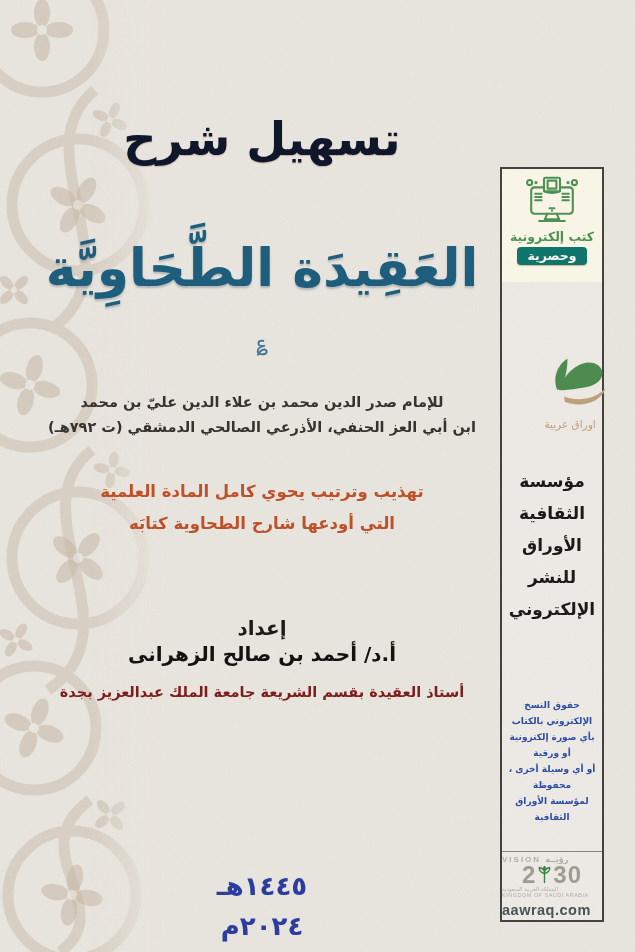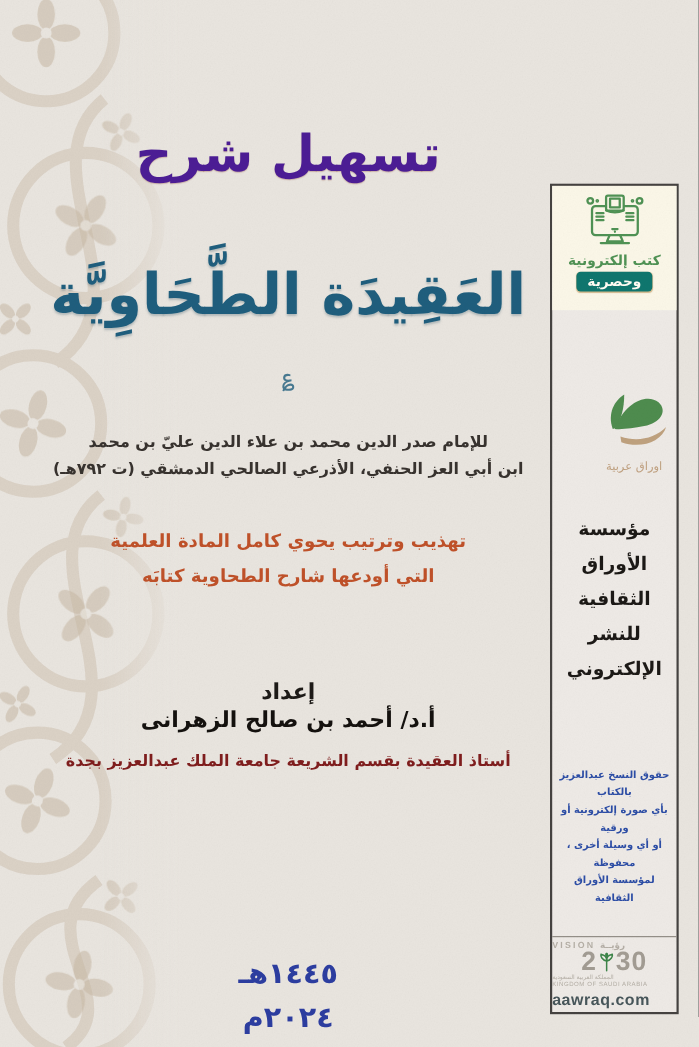--- a/index.html
+++ b/index.html
@@ -8,33 +8,33 @@
     background:#e9e5df;overflow:hidden;
     font-family:"DejaVu Sans",sans-serif;
   }
   .ornament{position:absolute;left:0;top:0;}
   .ornament-fade{position:absolute;left:0;top:0;width:165px;height:952px;
     background:linear-gradient(to right, rgba(233,229,223,0) 55%, #e9e5df 100%);}
   .noise{position:absolute;left:0;top:0;mix-blend-mode:multiply;pointer-events:none;}
 
   .center-col{position:absolute;left:36px;width:452px;text-align:center;direction:rtl;}
 
-  .series-title{top:112px;font-size:46px;font-weight:bold;color:#4c1d95;
+  .series-title{top:112px;font-size:46px;font-weight:bold;color:#0f172a;
     text-shadow:0 1px 1px rgba(120,30,10,0.25);}
   .main-title{top:238px;font-size:52px;font-weight:bold;color:#1f5e7d;white-space:nowrap;
     text-shadow:0 2px 2px rgba(20,60,80,0.25);}
   .title-flourish{top:330px;font-size:20px;color:#1f5e7d;opacity:.8;}
   .author{top:390px;font-size:14.5px;font-weight:600;color:#37322e;line-height:1.75;}
   .tagline{top:476px;font-size:16.5px;font-weight:bold;color:#c05129;line-height:1.95;}
   .prepared-label{top:616px;font-size:20px;font-weight:600;color:#1d1a17;}
   .preparer-name{top:642px;font-size:20px;font-weight:bold;color:#14110e;}
   .preparer-title{top:684px;font-size:14.5px;font-weight:bold;color:#7f1d1d;text-align:center;}
   .dates{top:866px;font-size:26px;font-weight:bold;color:#2c3da0;line-height:1.55;}
 
-  .sidebar{position:absolute;left:500px;top:167px;width:117px;height:755px;
+  .sidebar{position:absolute;left:500px;top:167px;width:104px;height:755px;
     border:2px solid #454240;box-sizing:border-box;background:rgba(255,255,255,0.22);}
   .ebooks-box{position:absolute;top:0;left:0;right:0;height:113px;background:#fbf7e8;
     display:flex;flex-direction:column;align-items:center;justify-content:flex-start;padding-top:6px;box-sizing:border-box;}
   .ebooks-label{font-size:12.5px;font-weight:bold;color:#4f9254;direction:rtl;margin-top:2px;}
   .exclusive-badge{margin-top:3px;background:#0f766e;color:#fffdf4;font-size:12.5px;font-weight:bold;
     padding:1px 10px 2px;border-radius:4px;direction:rtl;box-shadow:0 1px 1px rgba(150,90,0,.4);}
   .awraq-logo{position:absolute;top:185px;left:0;right:0;text-align:center;padding-left:36px;}
   .awraq-caption{font-size:10.5px;color:#c0a180;direction:rtl;margin-top:2px;}
   .publisher{position:absolute;top:296px;left:0;right:0;text-align:center;direction:rtl;
     font-size:17px;font-weight:bold;color:#1c1916;line-height:32px;}
@@ -140,28 +140,28 @@
       <svg width="78" height="58" viewBox="0 0 90 64" aria-hidden="true">
         <path d="M22,40 C16,24 24,10 34,4 C34,18 31,30 25,39 Z" fill="#4e8c4e"></path>
         <path d="M24,40 C34,12 58,2 70,12 C80,21 72,34 55,37 C43,39 32,41 24,40 Z" fill="#4e8c4e"></path>
         <path d="M30,48 C48,54 66,50 78,38 C73,54 51,61 31,54 Z" fill="#bfa17e"></path>
       </svg>
       <div class="awraq-caption">اوراق عربية</div>
     </div>
 
     <div class="publisher">
       <div>مؤسسة</div>
+      <div>الثقافية</div>
       <div>الأوراق</div>
-      <div>الثقافية</div>
       <div>للنشر</div>
       <div>الإلكتروني</div>
     </div>
 
     <div class="copyright">
-      <div>حقوق النسخ عبدالعزيز بالكتاب</div>
+      <div>حقوق النسخ الإلكتروني بالكتاب</div>
       <div>بأي صورة إلكترونية أو ورقية</div>
       <div>أو أي وسيلة أخرى ، محفوظة</div>
       <div>لمؤسسة الأوراق الثقافية</div>
     </div>
 
     <div class="vision-box">
       <div class="vision-row">
         <span>VISION</span>
         <span class="vision-ar">رؤيــة</span>
       </div>

